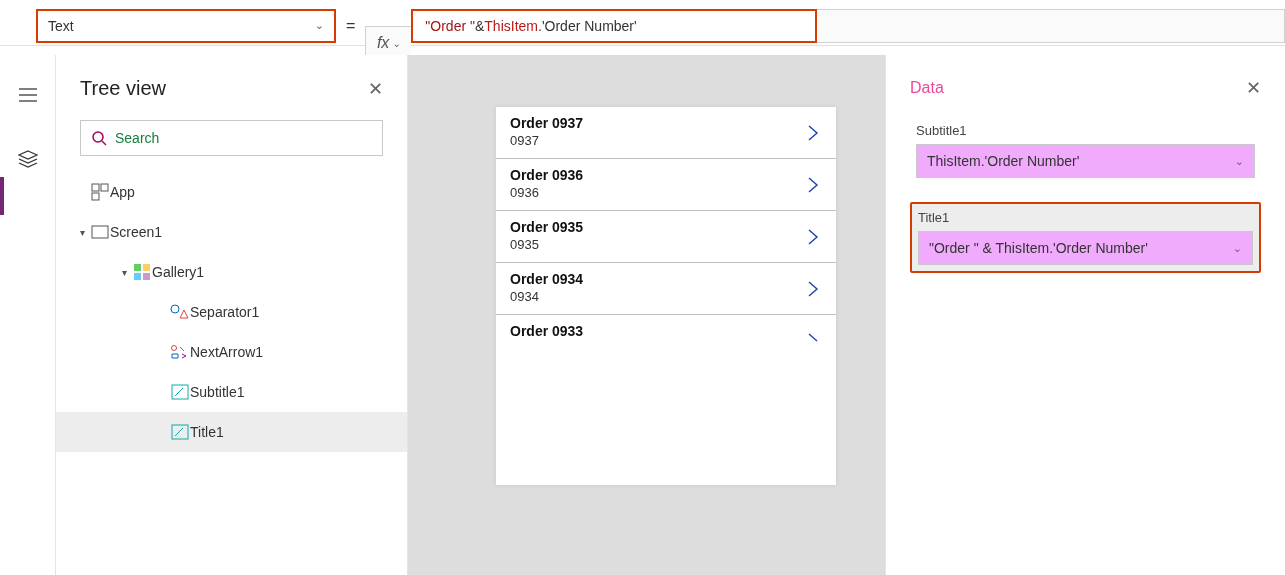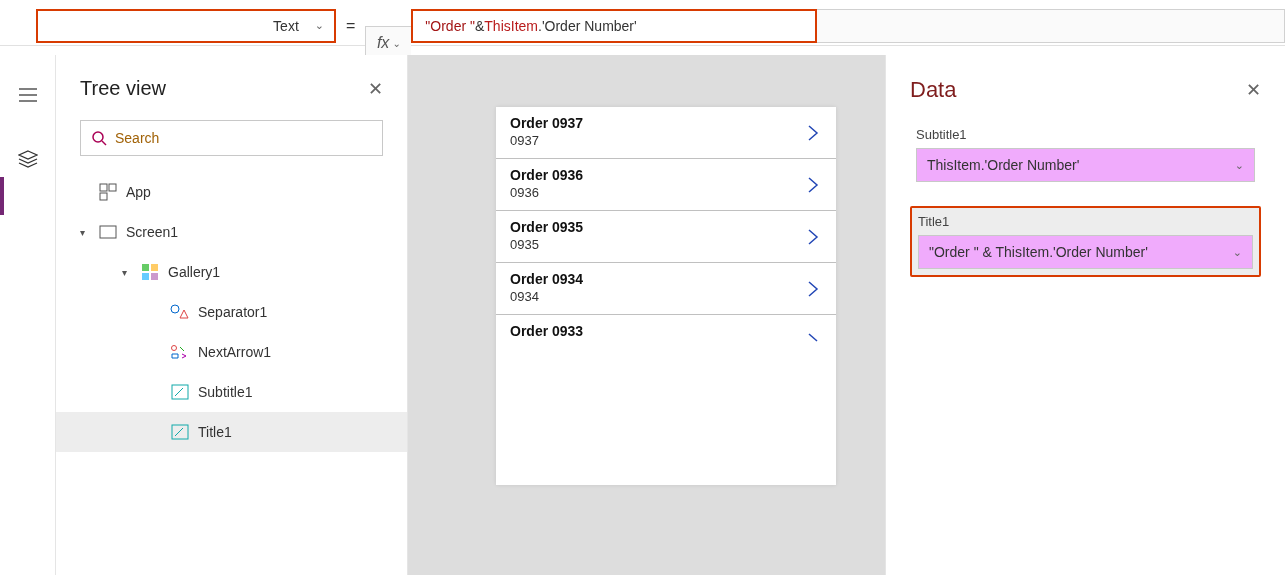--- a/index.html
+++ b/index.html
@@ -1,20 +1,20 @@
 <!DOCTYPE html>
 <html><head>
 <meta charset="utf-8">
 <style>
 * { box-sizing: border-box; margin: 0; padding: 0; font-family: "Segoe UI", Arial, sans-serif; }
 body { width: 1285px; height: 575px; background: #fff; overflow: hidden; position: relative; }
 
 
 .formula-bar { position: absolute; top: 6px; left: 0; right: 0; height: 40px; display: flex; align-items: center; padding-left: 36px; border-bottom: 1px solid #e1e1e1; background: #fff; }
-.property-select { width: 300px; height: 34px; border: 2px solid #d83b01; display: flex; align-items: center; justify-content: flex-end; padding: 0 10px; font-size: 14px; color: #333; background: #fff; gap: 16px; }
+.property-select { width: 300px; height: 34px; border: 2px solid #d83b01; display: flex; align-items: center; justify-content: space-between; padding: 0 10px; font-size: 14px; color: #333; background: #fff; gap: 16px; }
 .equals { margin: 0 10px; font-size: 16px; color: #333; }
 .fx-btn { width: 46px; height: 34px; border: 1px solid #d1d1d1; border-right: none; display: flex; align-items: center; justify-content: center; font-style: italic; color: #555; background:#fafafa;margin-top:35px; }
 .fx-btn .chev { font-style: normal; font-size: 10px; margin-left: 3px; color:#666; }
 .formula-input-wrap { height: 34px; border: 2px solid #d83b01; padding: 0 12px; display: flex; align-items: center; font-family: Consolas, monospace; font-size: 14px; width: 406px; background: #fff; }
 .formula-tail { flex:1; height:34px; border:1px solid #d1d1d1; border-left:none; background:#fafafa; }
 .tok-str { color: #a31515; }
 .tok-op { color: #333; }
 .tok-ident { color: #b91c1c; }
 .tok-field { color: #333; }
 
@@ -23,24 +23,24 @@
 .rail-btn { width: 40px; height: 28px; display: flex; align-items: center; justify-content: center; color: #555; }
 .rail-selected-bar { position: absolute; left: 0; top: 122px; width: 4px; height: 38px; background: #742774; }
 
 
 .tree-panel { position: absolute; top: 55px; left: 56px; width: 352px; height: calc(100% - 55px); border-right: 1px solid #e5e5e5; background: #fff; }
 .tree-header { display: flex; align-items: center; justify-content: space-between; padding: 22px 24px 14px 24px; }
 .tree-header h2 { font-size: 20px; font-weight: 400; color: #222; }
 .tree-close { font-size: 18px; color: #666; }
 .search-box { margin: 6px 24px 16px 24px; height: 36px; border: 1px solid #c8c8c8; display: flex; align-items: center; padding: 0 10px; color: #767676; gap: 8px; }
 .search-box svg { flex-shrink:0; }
-.search-text { font-size: 14px; color: #a16207; }
+.search-text { font-size: 14px; color: #15803d; }
 
 .tree-list { list-style: none; font-size: 14px; color: #333; }
-.tree-row { display: flex; align-items: center; height: 40px; padding-left: 24px; gap: 8px; }
+.tree-row { display: flex; align-items: center; height: 40px; padding-left: 24px; }
 .tree-row .caret { width: 10px; font-size: 10px; color: #555; }
 .tree-row.indent1 { padding-left: 24px; }
 .tree-row.indent3 { padding-left: 84px; }
 .tree-row.indent4 { padding-left: 114px; }
 .tree-row.selected { background: #ededed; }
 .tree-icon { width: 20px; height: 20px; display: inline-flex; align-items: center; justify-content: center; }
 
 
 .canvas-area { position: absolute; top: 55px; left: 408px; right: 400px; bottom: 0; background: #ddd; }
 .phone-screen { position: absolute; top: 52px; left: 88px; width: 340px; height: 378px; background: #fff; box-shadow: 0 0 4px rgba(0,0,0,0.1); }
@@ -54,21 +54,21 @@
 .selected-overlay { position: absolute; top: -6px; left: 8px; right: 8px; height: 44px; border: 2px solid #d83b01; pointer-events: none; }
 .selected-inner { position: absolute; top: 8px; left: 22px; right: 22px; height: 28px; border: 1px solid #888; }
 .handle { position: absolute; width: 10px; height: 10px; border: 1px solid #888; border-radius: 50%; background: #fff; }
 .h-tl { top: 4px; left: 18px; } .h-tr { top: 4px; right: 18px; }
 .h-bl { top: 30px; left: 18px; } .h-br { top: 30px; right: 18px; }
 .h-tm { top: 4px; left: 50%; margin-left:-5px; } .h-bm { top: 30px; left: 50%; margin-left:-5px; }
 
 
 .data-panel { position: absolute; top: 55px; right: 0; width: 400px; height: calc(100% - 55px); border-left: 1px solid #e5e5e5; background: #fff; padding: 0 24px; }
 .data-header { display: flex; align-items: center; justify-content: space-between; padding: 22px 0 18px 0; }
-.data-header h2 { font-size: 22px; font-weight: 400; color: #7f1d1d; }
+.data-header h2 { font-size: 16px; font-weight: 400; color: #ec4899; }
 .data-close { font-size: 18px; color: #666; }
 .field-block { margin-bottom: 18px; padding: 6px; }
 .field-block.highlighted { background: #ededed; border: 2px solid #d83b01; border-radius: 2px; }
 .field-label { font-size: 13px; color: #444; margin-bottom: 6px; }
 .field-input { height: 34px; border: 1px solid #c8c8c8; background: #f0abfc; display: flex; align-items: center; justify-content: space-between; padding: 0 10px; font-size: 14px; color: #333; }
 .chev-down { font-size: 11px; color: #666; }
 
 svg { display: block; }
 </style>
 </head>

